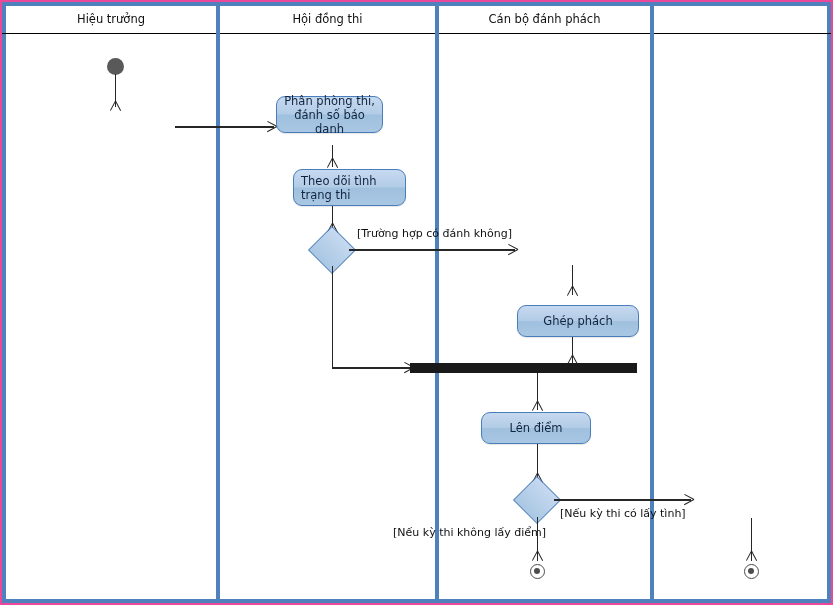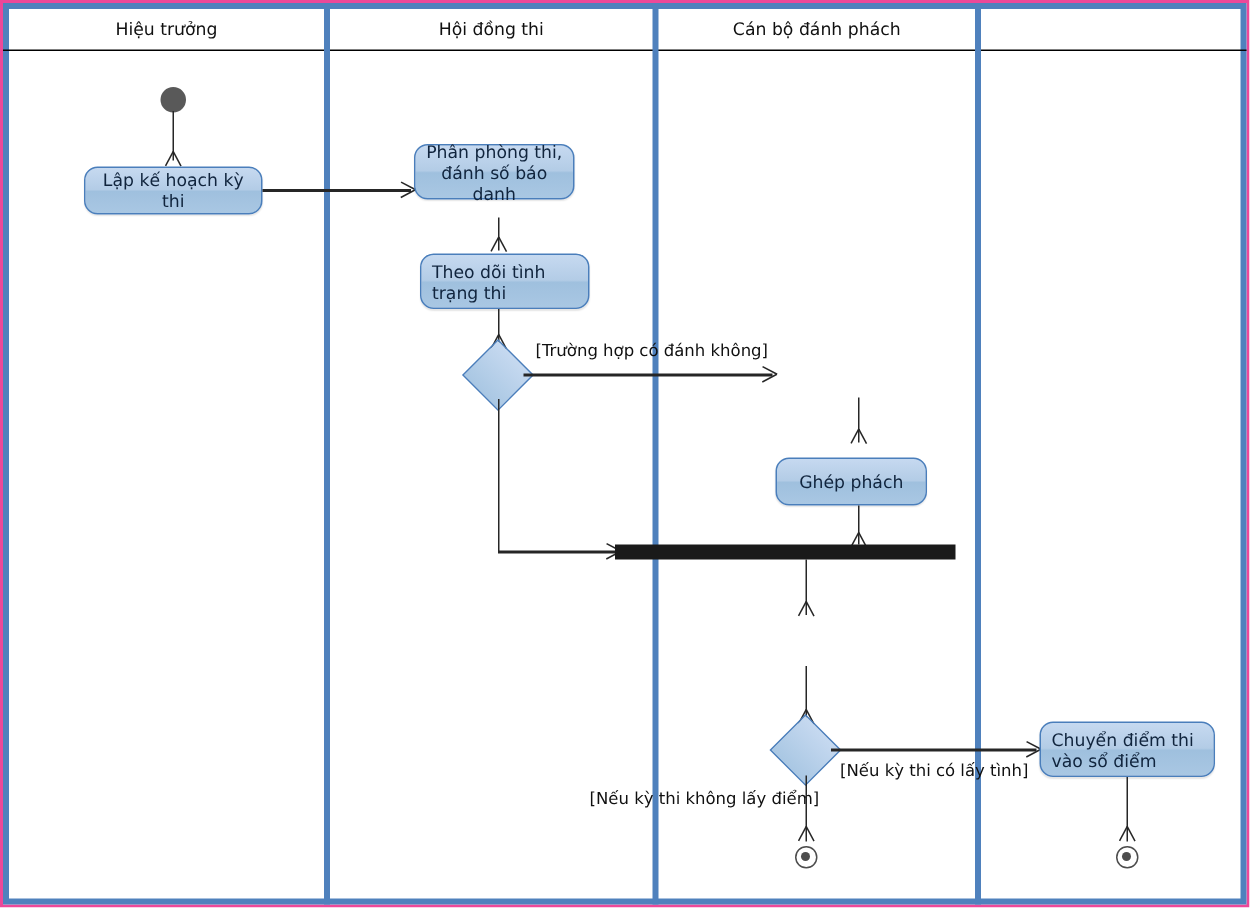--- a/index.html
+++ b/index.html
@@ -159,73 +159,72 @@
 
   <div class="lane-title" style="left:6px;  width:210px;">Hiệu trưởng</div>
   <div class="lane-title" style="left:220px; width:215px;">Hội đồng thi</div>
   <div class="lane-title" style="left:439px; width:211px;">Cán bộ đánh phách</div>
 
   <div class="initial-node" style="left:107px; top:58px;"></div>
 
   <div class="edge-v" style="left:114.5px; top:74px; height:33px;"></div>
   <div class="arrow-open-down" style="left:110px; top:101px;"></div>
 
-  <div class="node" style="left:56px; top:111px; width:119px; height:32px;">Lập kế hoạch kỳ thi</div>
 
   <div class="edge-h" style="left:175px; top:126px; width:99px;"></div>
   <div class="arrow-open-right" style="left:266px; top:121px;"></div>
 
   <div class="node" style="left:276px; top:96px; width:107px; height:37px;">Phân phòng thi, đánh số báo danh</div>
 
   <div class="edge-v" style="left:331.5px; top:145px; height:22px;"></div>
   <div class="arrow-open-down" style="left:327px; top:158px;"></div>
 
-  <div class="node left-text" style="left:280px; top:169px; width:113px; height:37px;">Theo dõi tình trạng thi</div>
+  <div class="node left-text" style="left:293px; top:169px; width:113px; height:37px;">Theo dõi tình trạng thi</div>
 
   <div class="edge-v" style="left:331.5px; top:206px; height:26px;"></div>
   <div class="arrow-open-down" style="left:327px; top:223px;"></div>
 
   <div class="decision-node" style="left:315px; top:233px;"></div>
 
   <div class="guard" style="left:357px; top:227px;">[Trường hợp có đánh không]</div>
   <div class="edge-h" style="left:349px; top:249px; width:166px;"></div>
   <div class="arrow-open-right" style="left:507px; top:244px;"></div>
 
   <div class="edge-v" style="left:331.5px; top:266px; height:102px;"></div>
   <div class="edge-h" style="left:331.5px; top:367px; width:80px;"></div>
   <div class="arrow-open-right" style="left:403px; top:362px;"></div>
 
 
   <div class="edge-v" style="left:571.5px; top:265px; height:30px;"></div>
   <div class="arrow-open-down" style="left:567px; top:286px;"></div>
 
-  <div class="node" style="left:517px; top:305px; width:101px; height:32px;text-align:right;">Ghép phách</div>
+  <div class="node" style="left:517px; top:305px; width:122px; height:32px;text-align:right;">Ghép phách</div>
 
   <div class="edge-v" style="left:571.5px; top:337px; height:26px;"></div>
   <div class="arrow-open-down" style="left:567px; top:355px;"></div>
 
   <div class="join-bar" style="left:410px; top:363px; width:227px; height:10px;"></div>
 
   <div class="edge-v" style="left:536.5px; top:373px; height:37px;"></div>
   <div class="arrow-open-down" style="left:532px; top:401px;"></div>
 
+  <div class="node" style="left:481px; top:412px; width:110px; height:32px;">Lên điểm</div>
 
   <div class="edge-v" style="left:536.5px; top:444px; height:39px;"></div>
   <div class="arrow-open-down" style="left:532px; top:473px;"></div>
 
   <div class="decision-node" style="left:520px; top:483px;"></div>
 
   <div class="guard" style="left:560px; top:507px;">[Nếu kỳ thi có lấy tình]</div>
   <div class="edge-h" style="left:554px; top:499px; width:137px;"></div>
   <div class="arrow-open-right" style="left:683px; top:494px;"></div>
 
   <div class="guard" style="left:393px; top:526px;">[Nếu kỳ thi không lấy điểm]</div>
   <div class="edge-v" style="left:536.5px; top:517px; height:44px;"></div>
   <div class="arrow-open-down" style="left:532px; top:551px;"></div>
   <div class="final-node" style="left:530px; top:564px;"></div>
 
-  <div class="node left-text" style="left:693px; top:481px; width:117px; height:37px;">Chuyển điểm thi vào sổ điểm</div>
 
   <div class="edge-v" style="left:750.5px; top:518px; height:43px;"></div>
   <div class="arrow-open-down" style="left:746px; top:551px;"></div>
   <div class="final-node" style="left:744px; top:564px;"></div>
 
 </div>
 
 </body></html>

